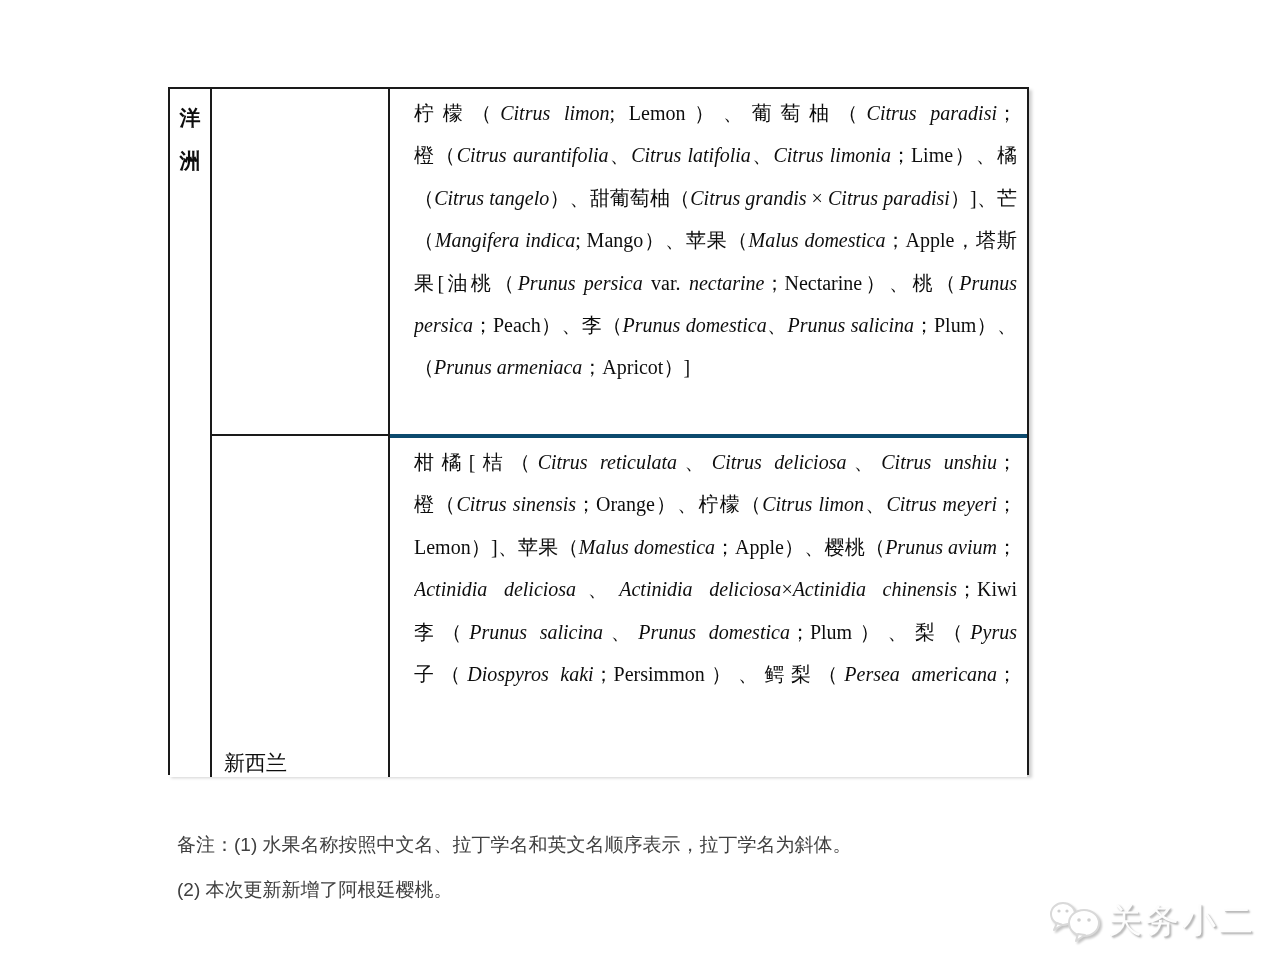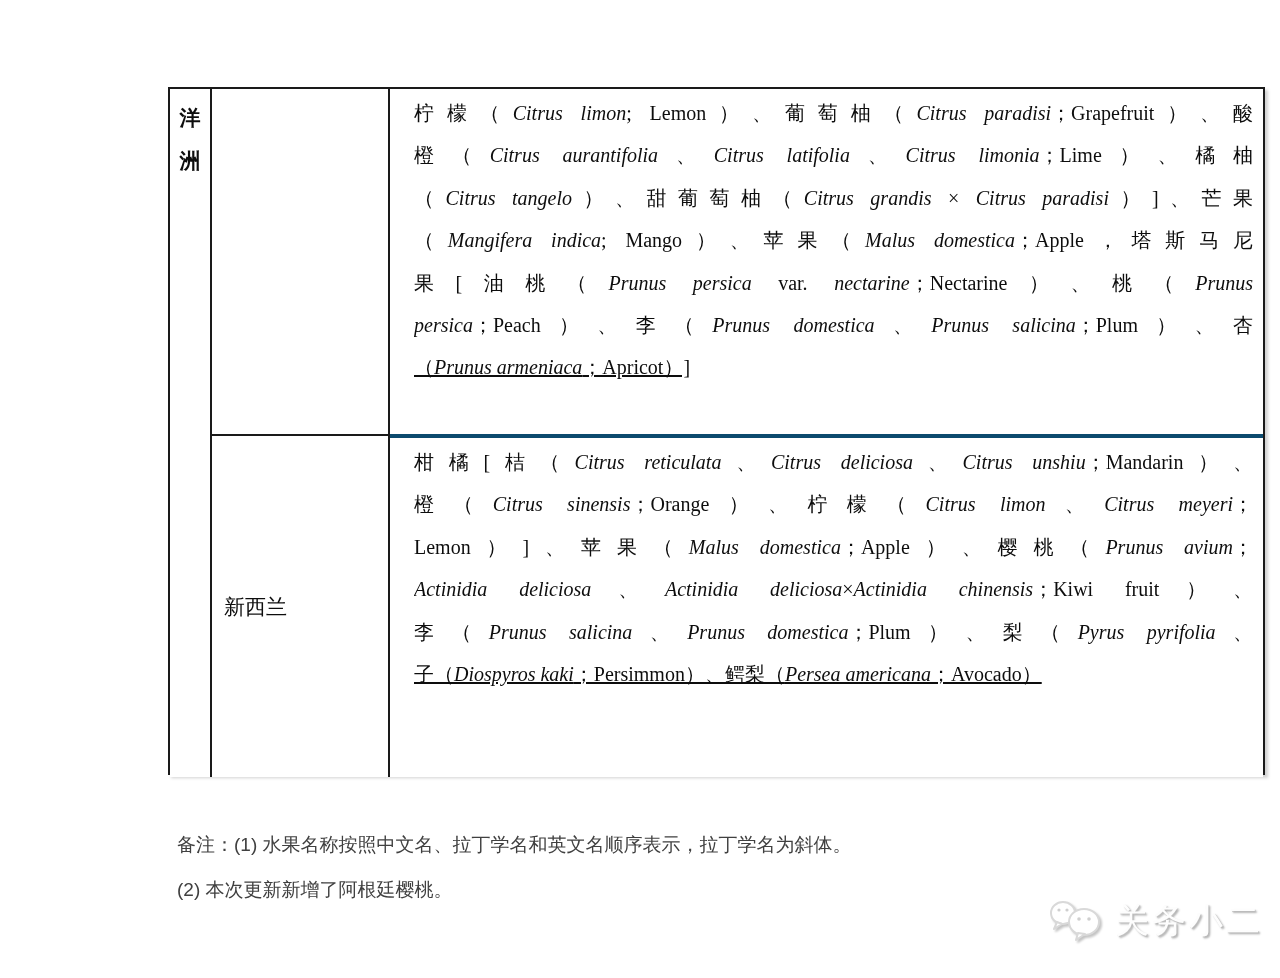--- a/index.html
+++ b/index.html
@@ -1,20 +1,20 @@
 <!DOCTYPE html>
 <html><head>
 <meta charset="utf-8">
 <style>
   * { margin:0; padding:0; box-sizing:border-box; }
   html,body { width:1280px; height:978px; background:#ffffff; overflow:hidden; }
   body { position:relative; font-family:"Liberation Serif","DejaVu Serif",serif; color:#0d0d0d; }
 
   .doc-table {
-    position:absolute; left:168px; top:87px; width:1097px; height:688px;
+    position:absolute; left:168px; top:87px; width:861px; height:688px;
     display:grid;
     grid-template-columns:42px 178px 1fr;
     grid-template-rows:345px 343px;
     border:2px solid #1a1a1a;
     background:#fff;
     box-shadow:3px 3px 3px rgba(0,0,0,0.18);
   }
   .cell { background:#fff; }
   .region-cell {
     grid-column:1; grid-row:1 / 3;
@@ -23,43 +23,43 @@
   }
   .region-cell .vlabel {
     display:block; width:24px; margin:0 auto;
     font-family:"Liberation Sans","DejaVu Sans",sans-serif;
     font-weight:700; font-size:21px; line-height:43px;
     text-align:center; word-break:break-all;
   }
   .country-cell-1 { grid-column:2; grid-row:1; border-right:2px solid #1a1a1a; }
   .content-cell-1 { grid-column:3; grid-row:1; }
   .country-cell-2 { grid-column:2; grid-row:2; border-top:2px solid #1a1a1a; border-right:2px solid #1a1a1a;
-    display:flex; align-items:center; padding-left:12px; font-size:21px; }
+    display:flex; align-items:flex-end; padding-left:12px; font-size:21px; }
   .content-cell-2 { grid-column:3; grid-row:2; border-top:4px solid #0c4a6e; }
 
   .content-cell-1, .content-cell-2 { padding:3px 10px 0 24px; overflow:hidden; }
   .tline {
     font-size:20px; line-height:42.4px; height:42.4px;
     text-align:justify; text-align-last:justify;
     overflow:hidden; white-space:normal;
   }
-  .tline.last { text-align-last:left;text-decoration:underline; }
+  .tline.last { text-align-last:left; }
   .tline i { font-style:italic; }
 
   .notes {
     position:absolute; left:177px; top:832px;
     font-family:"Liberation Sans","DejaVu Sans",sans-serif;
     font-size:19px; color:#404040;
   }
   .note-line { line-height:26px; }
   .note-line + .note-line { margin-top:19px; }
 
   .watermark {
     position:absolute; left:1048px; top:898px;
-    display:flex; align-items:flex-start; gap:9px;
+    display:flex; align-items:center; gap:2px;
     user-select:none;
   }
   .watermark svg { filter:drop-shadow(2px 2px 1px #c4c4c4); }
   .watermark .wm-text {
     font-family:"Liberation Sans","DejaVu Sans",sans-serif;
     font-size:34px; letter-spacing:3px; color:#fdfdfd;
     text-shadow:2px 2px 2px #b3b3b3, 1px 1px 0 #d8d8d8;
   }
 </style>
 </head>

